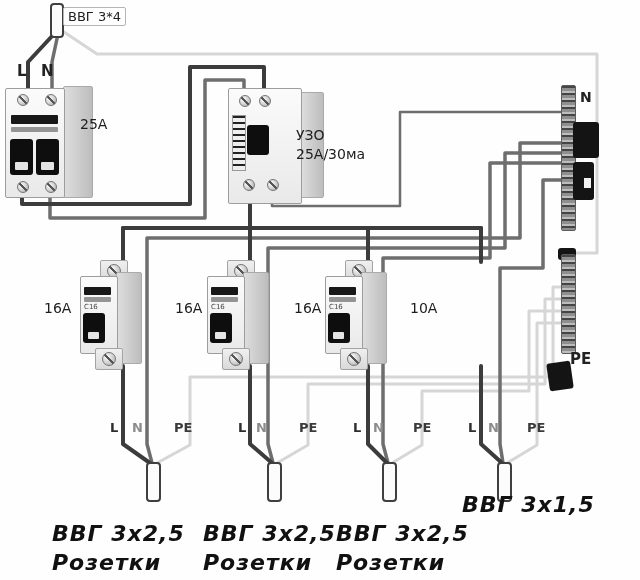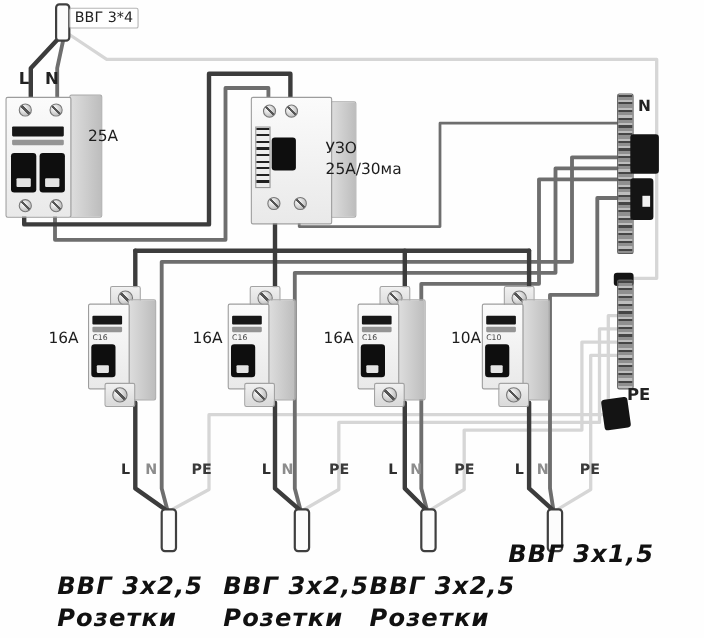--- a/index.html
+++ b/index.html
@@ -178,37 +178,20 @@
       <div class="toggle" style="left:2px;top:36px;width:22px;height:30px;">
         <div class="toggle-tag" style="left:5px;top:19px;width:11px;height:7px;"></div>
       </div>
     </div>
     <div class="tab" style="left:17px;top:90px;width:26px;height:20px;">
         <div class="screw" style="left:6px;top:3px;"></div>
       </div>
   </div>
   <div class="lbl amp" style="left:294px;top:300px;">16А</div>
 
-  <div class="dev breaker" style="left:436px;top:258px;width:66px;height:114px;">
-    <div class="tab" style="left:22px;top:2px;width:26px;height:20px;">
-        <div class="screw" style="left:6px;top:3px;"></div>
-      </div>
-    <div class="side3d" style="left:38px;top:14px;width:24px;height:90px;"></div>
-    <div class="front" style="left:2px;top:18px;width:36px;height:76px;">
-      <div class="strip-dark" style="left:3px;top:10px;width:27px;height:8px;"></div>
-      <div class="strip-gray" style="left:3px;top:20px;width:27px;height:5px;"></div>
-      <div class="marking" style="left:3px;top:27px;">C10</div>
-      <div class="toggle" style="left:2px;top:36px;width:22px;height:30px;">
-        <div class="toggle-tag" style="left:5px;top:19px;width:11px;height:7px;"></div>
-      </div>
-    </div>
-    <div class="tab" style="left:17px;top:90px;width:26px;height:20px;">
-        <div class="screw" style="left:6px;top:3px;"></div>
-      </div>
-  </div>
   <div class="lbl amp" style="left:410px;top:300px;">10А</div>
 
   <div class="lbl lnpe" style="left:110px;top:420px;color:#2e2e2e;">L</div>
   <div class="lbl lnpe" style="left:132px;top:420px;color:#8c8c8c;">N</div>
   <div class="lbl lnpe" style="left:174px;top:420px;color:#3a3a3a;">PE</div>
   <div class="cable-end" style="left:146px;top:462px;width:11px;height:36px;"></div>
   <div class="lbl groupname" style="left:52px;top:521px;">ВВГ 3х2,5</div>
   <div class="lbl groupname" style="left:52px;top:550px;">Розетки</div>
 
   <div class="lbl lnpe" style="left:238px;top:420px;color:#2e2e2e;">L</div>

